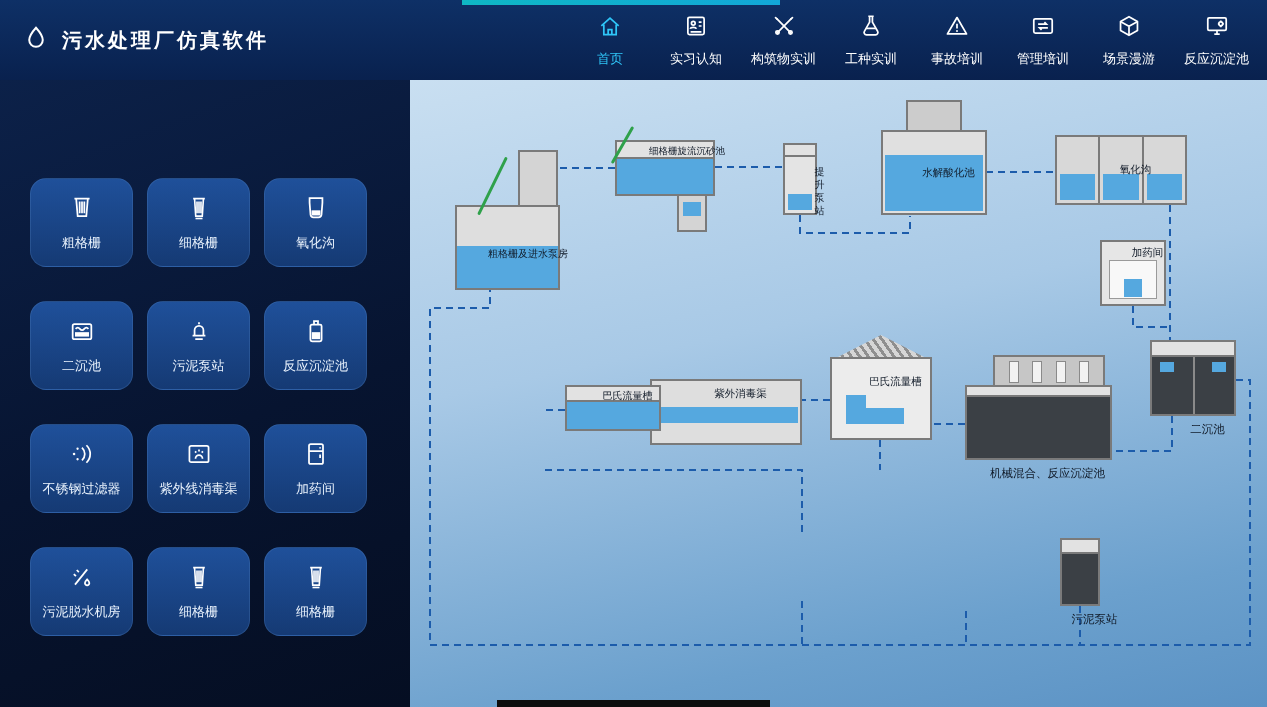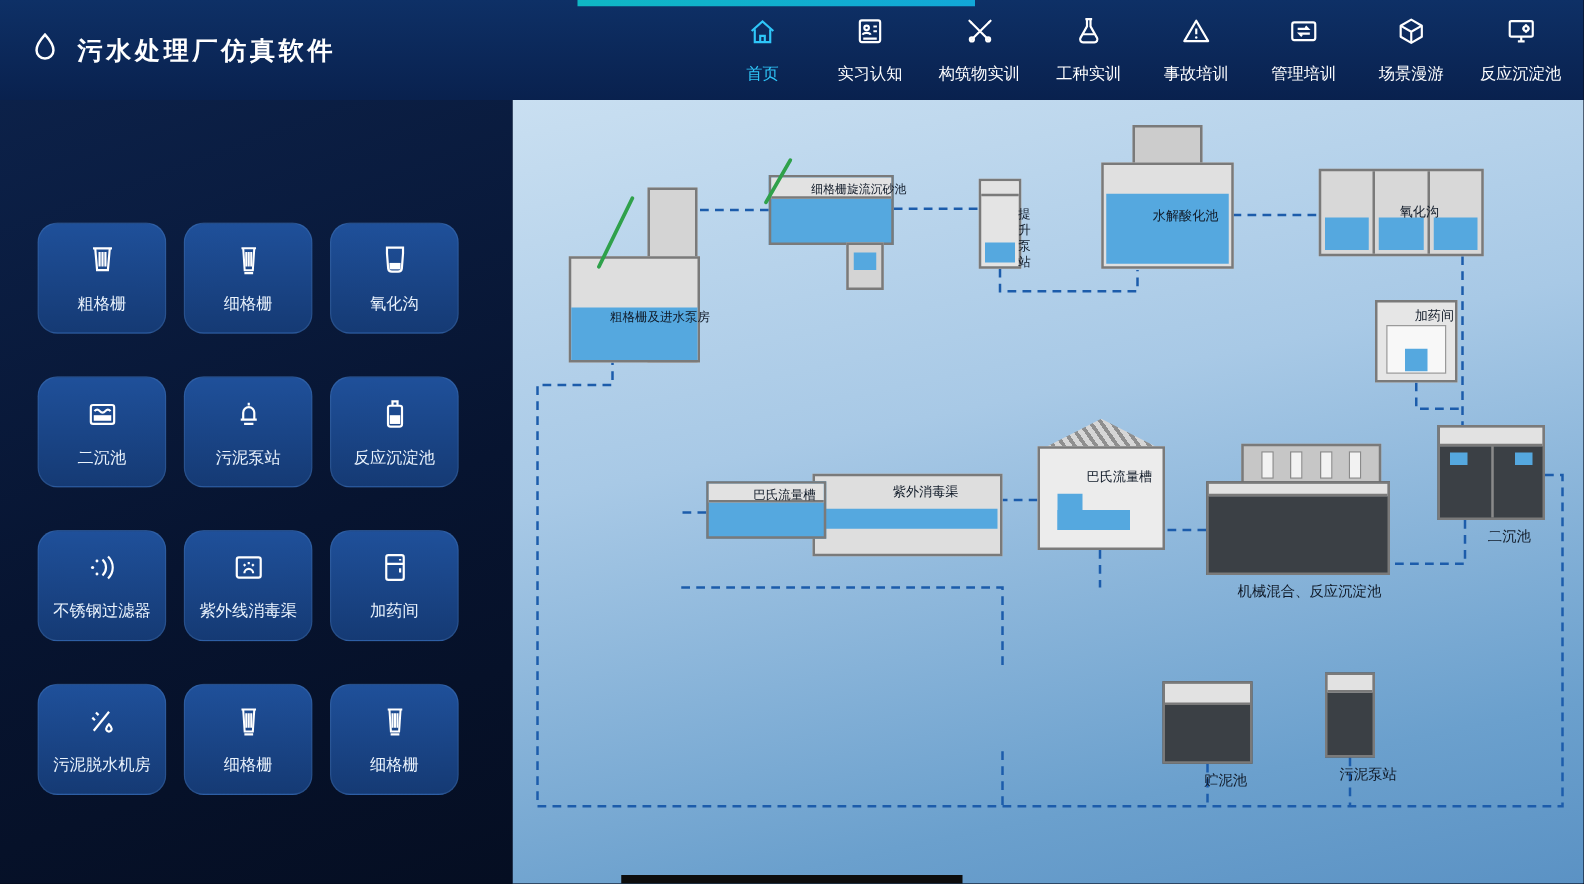--- a/index.html
+++ b/index.html
@@ -356,26 +356,20 @@
 
     <div class="node" style="left:155px;top:305px;width:96px;height:46px">
       <div class="tank" style="left:0;top:0;width:96px;height:46px;background:#55a8df">
         <div class="band" style="height:15px"></div>
         <span class="lbl" style="left:50%;top:2px;transform:translateX(-50%);font-size:10px">巴氏流量槽</span>
       </div>
     </div>
 
 
 
-    <div class="node" style="left:520px;top:465px;width:72px;height:66px">
-      <div class="tank" style="left:0;top:0;width:72px;height:66px;background:#3b4045">
-        <div class="band" style="height:17px"></div>
-      </div>
-      <span class="lbl lbl-below">贮泥池</span>
-    </div>
 
     <div class="node" style="left:650px;top:458px;width:40px;height:68px">
       <div class="tank" style="left:0;top:0;width:40px;height:68px;background:#3b4045">
         <div class="band" style="height:14px"></div>
       </div>
       <span class="lbl lbl-below">污泥泵站</span>
     </div>
 
   </div>
 

